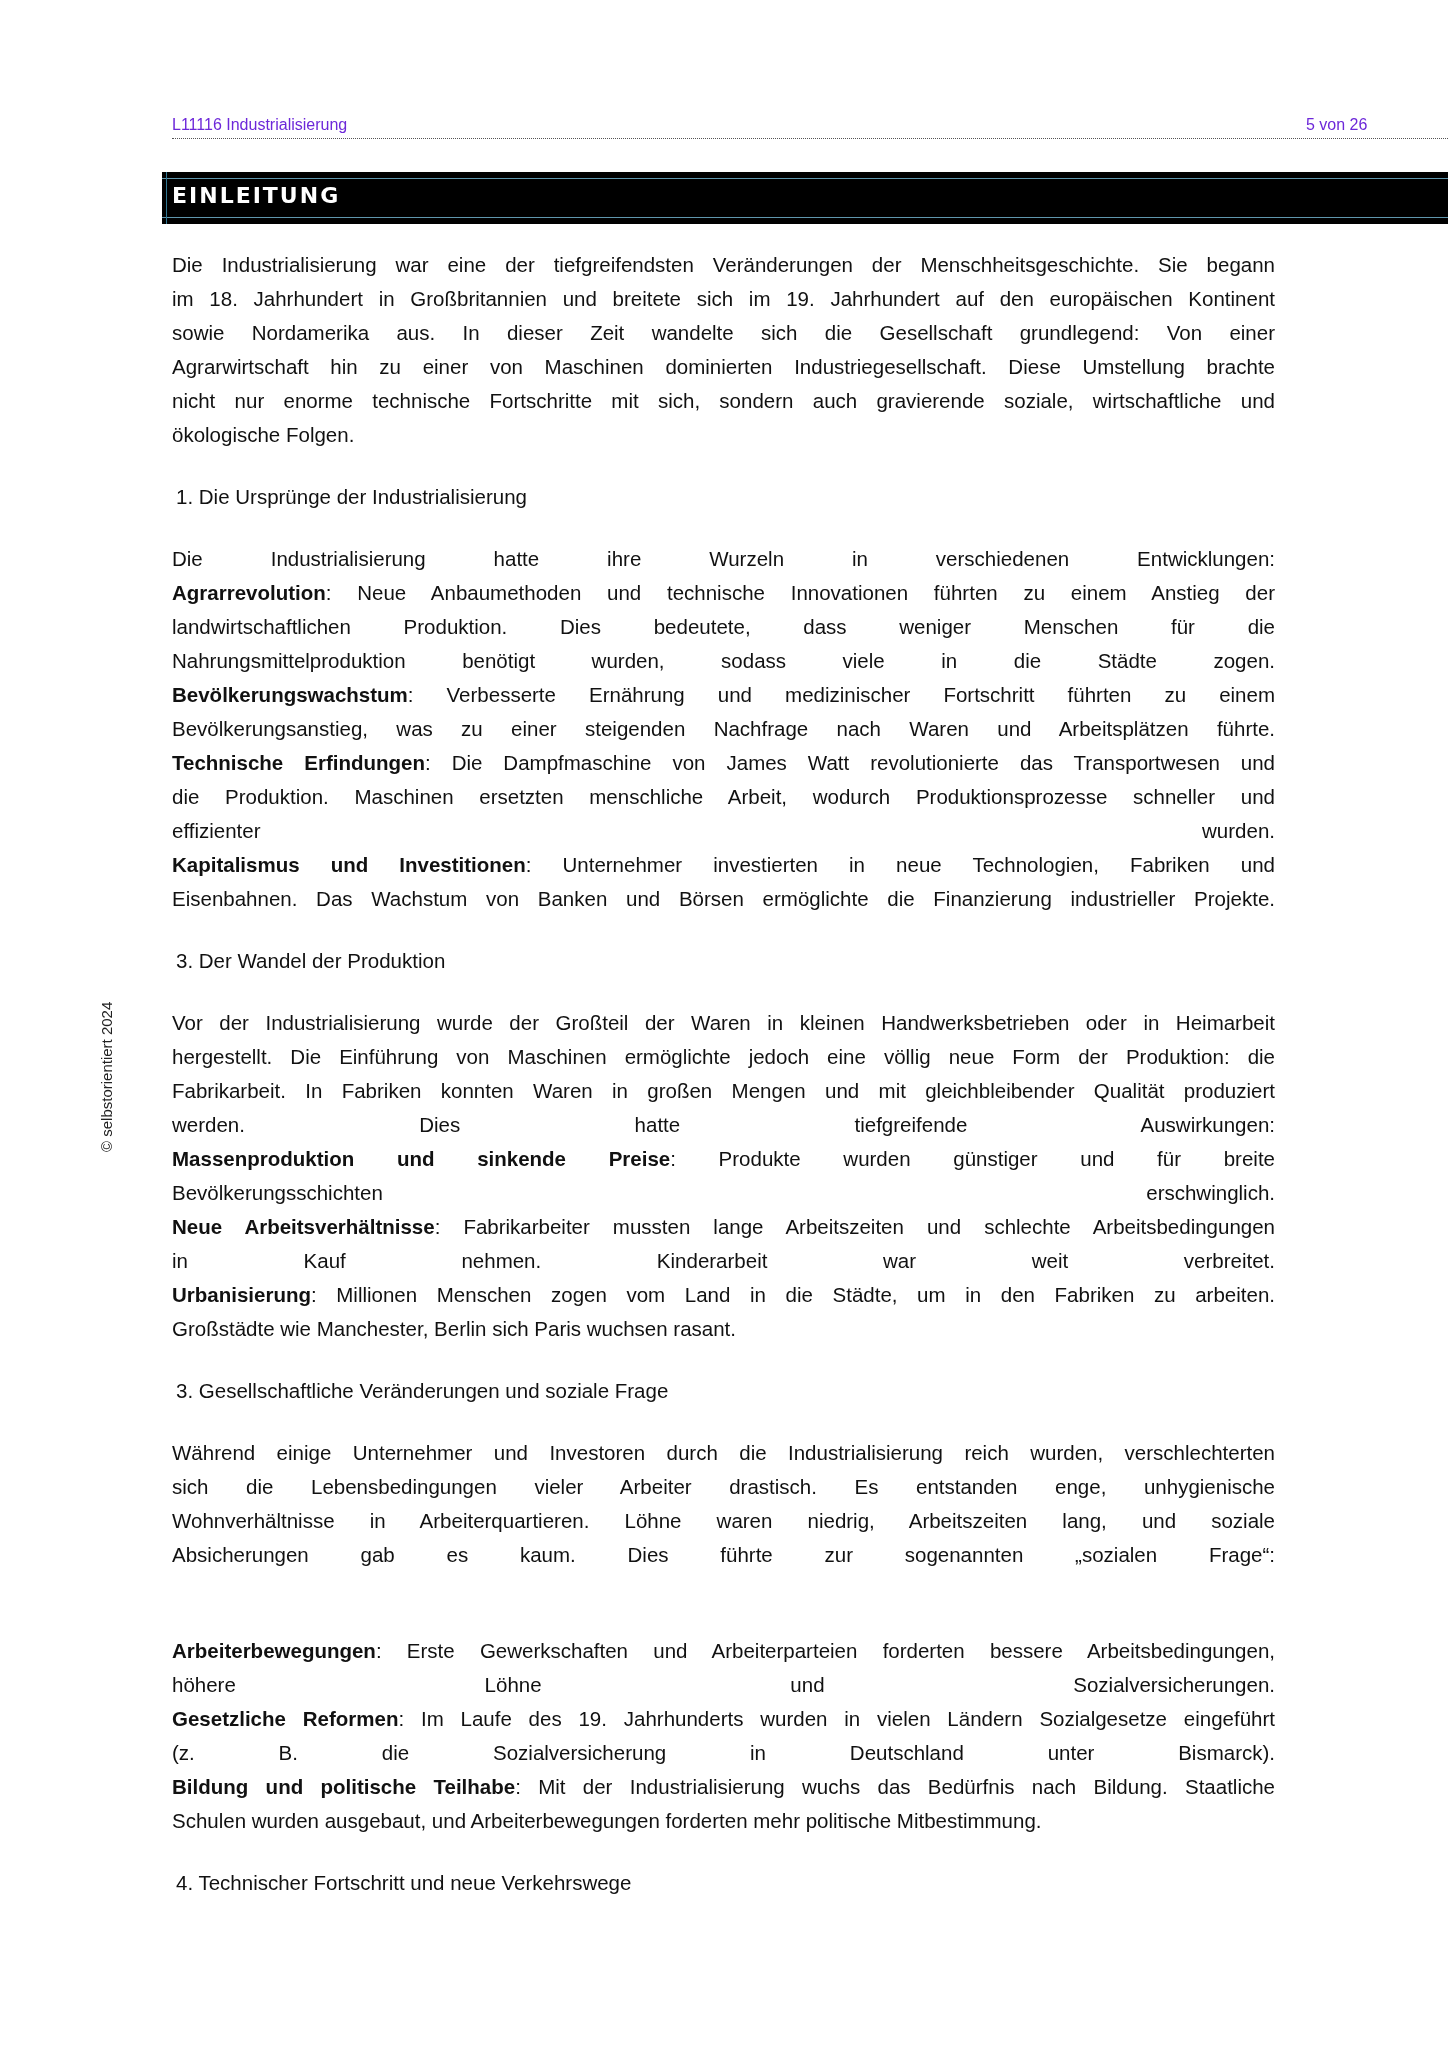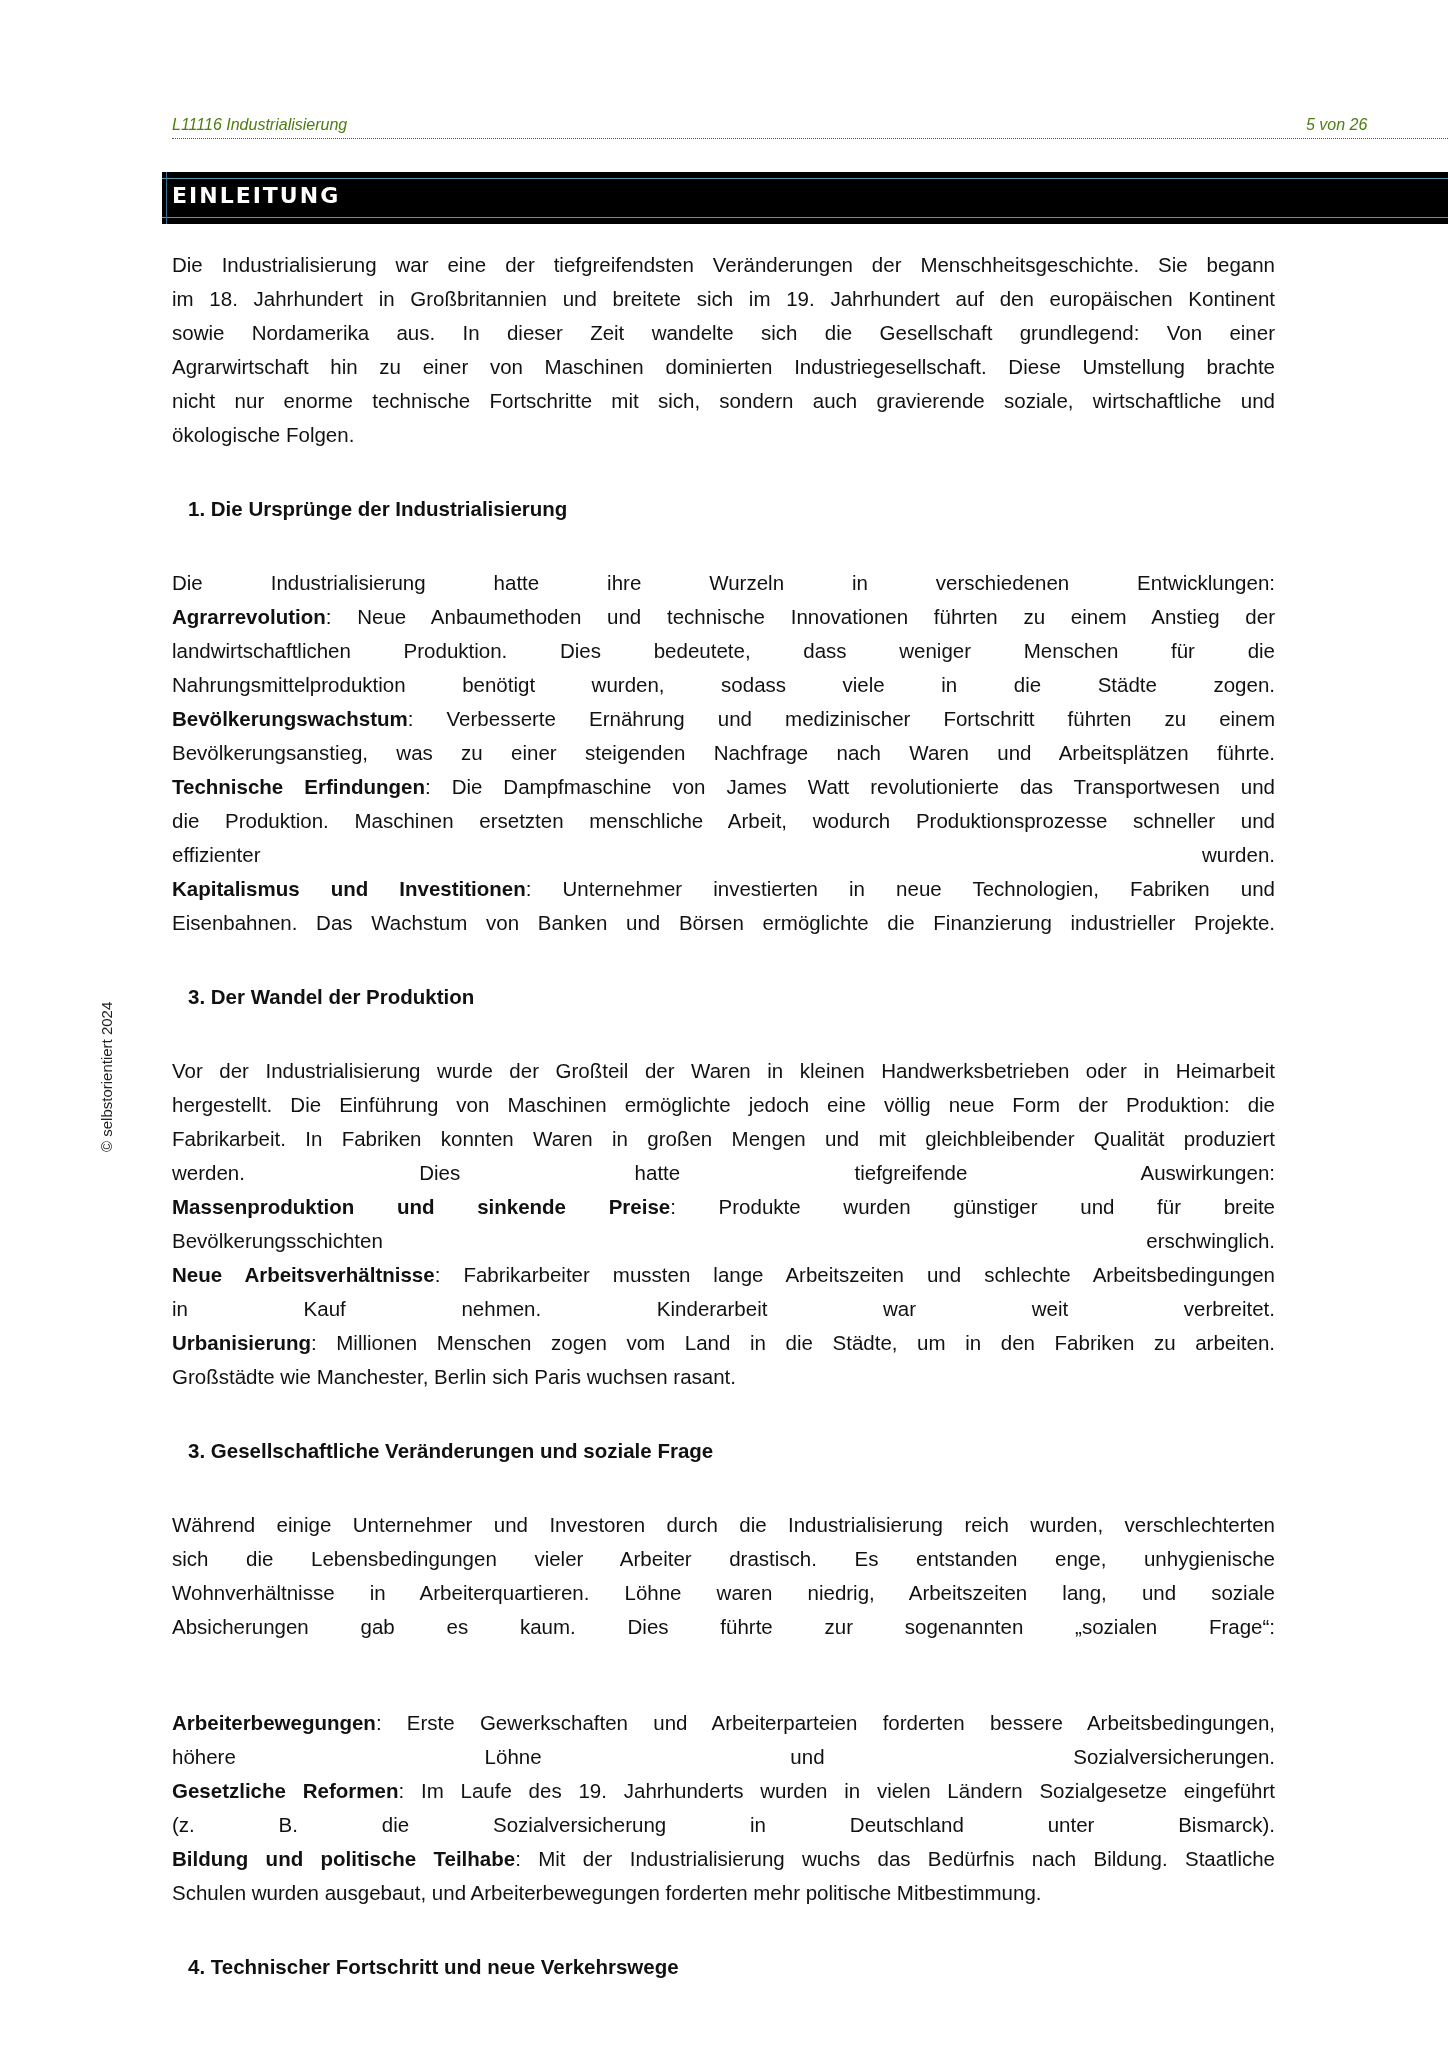--- a/index.html
+++ b/index.html
@@ -3,21 +3,21 @@
   <meta charset="utf-8">
   <style>
     html, body { margin: 0; padding: 0; background: #ffffff; }
     body {
       width: 1448px; height: 2048px; position: relative; overflow: hidden;
       font-family: "Liberation Sans", sans-serif; color: #111111;
     }
     .running-header {
       position: absolute; left: 172px; top: 114px; width: 1276px; height: 24px;
       border-bottom: 1px dotted #555555;
-      font-size: 16px; line-height: 22px; color: #4d7c0f; font-style: italic;
+      font-size: 16px; line-height: 22px; color: #6d28d9;
     }
     .running-header .left { position: absolute; left: 0; top: 0; }
     .running-header .right { position: absolute; left: 1134px; top: 0; }
 
     .side-copyright {
       position: absolute; left: 98px; top: 1152px;
       transform-origin: 0 0; transform: rotate(-90deg);
       font-size: 15px; color: #222222; white-space: nowrap;
     }
 
@@ -35,21 +35,21 @@
       font-size: 22px; letter-spacing: 2px; color: #ffffff;
     }
 
     .content {
       position: absolute; left: 172px; top: 248px; width: 1103px;
       font-size: 20.5px; line-height: 34px;
     }
     .para { margin: 0; text-align: justify; }
     .para .line { display: block; text-align: justify; text-align-last: justify; }
     .para .line.last { text-align-last: left; }
-    .heading { font-weight: bold; margin: 16px; }
+    .heading { font-weight: normal; margin: 4px; }
     .gap-sm { height: 24px; }
     .gap-md { height: 24px; }
     b { font-weight: bold; }
   </style>
 </head>
 <body>
 
 <div class="running-header">
   <span class="left">L11116 Industrialisierung</span>
   <span class="right">5 von 26</span>

